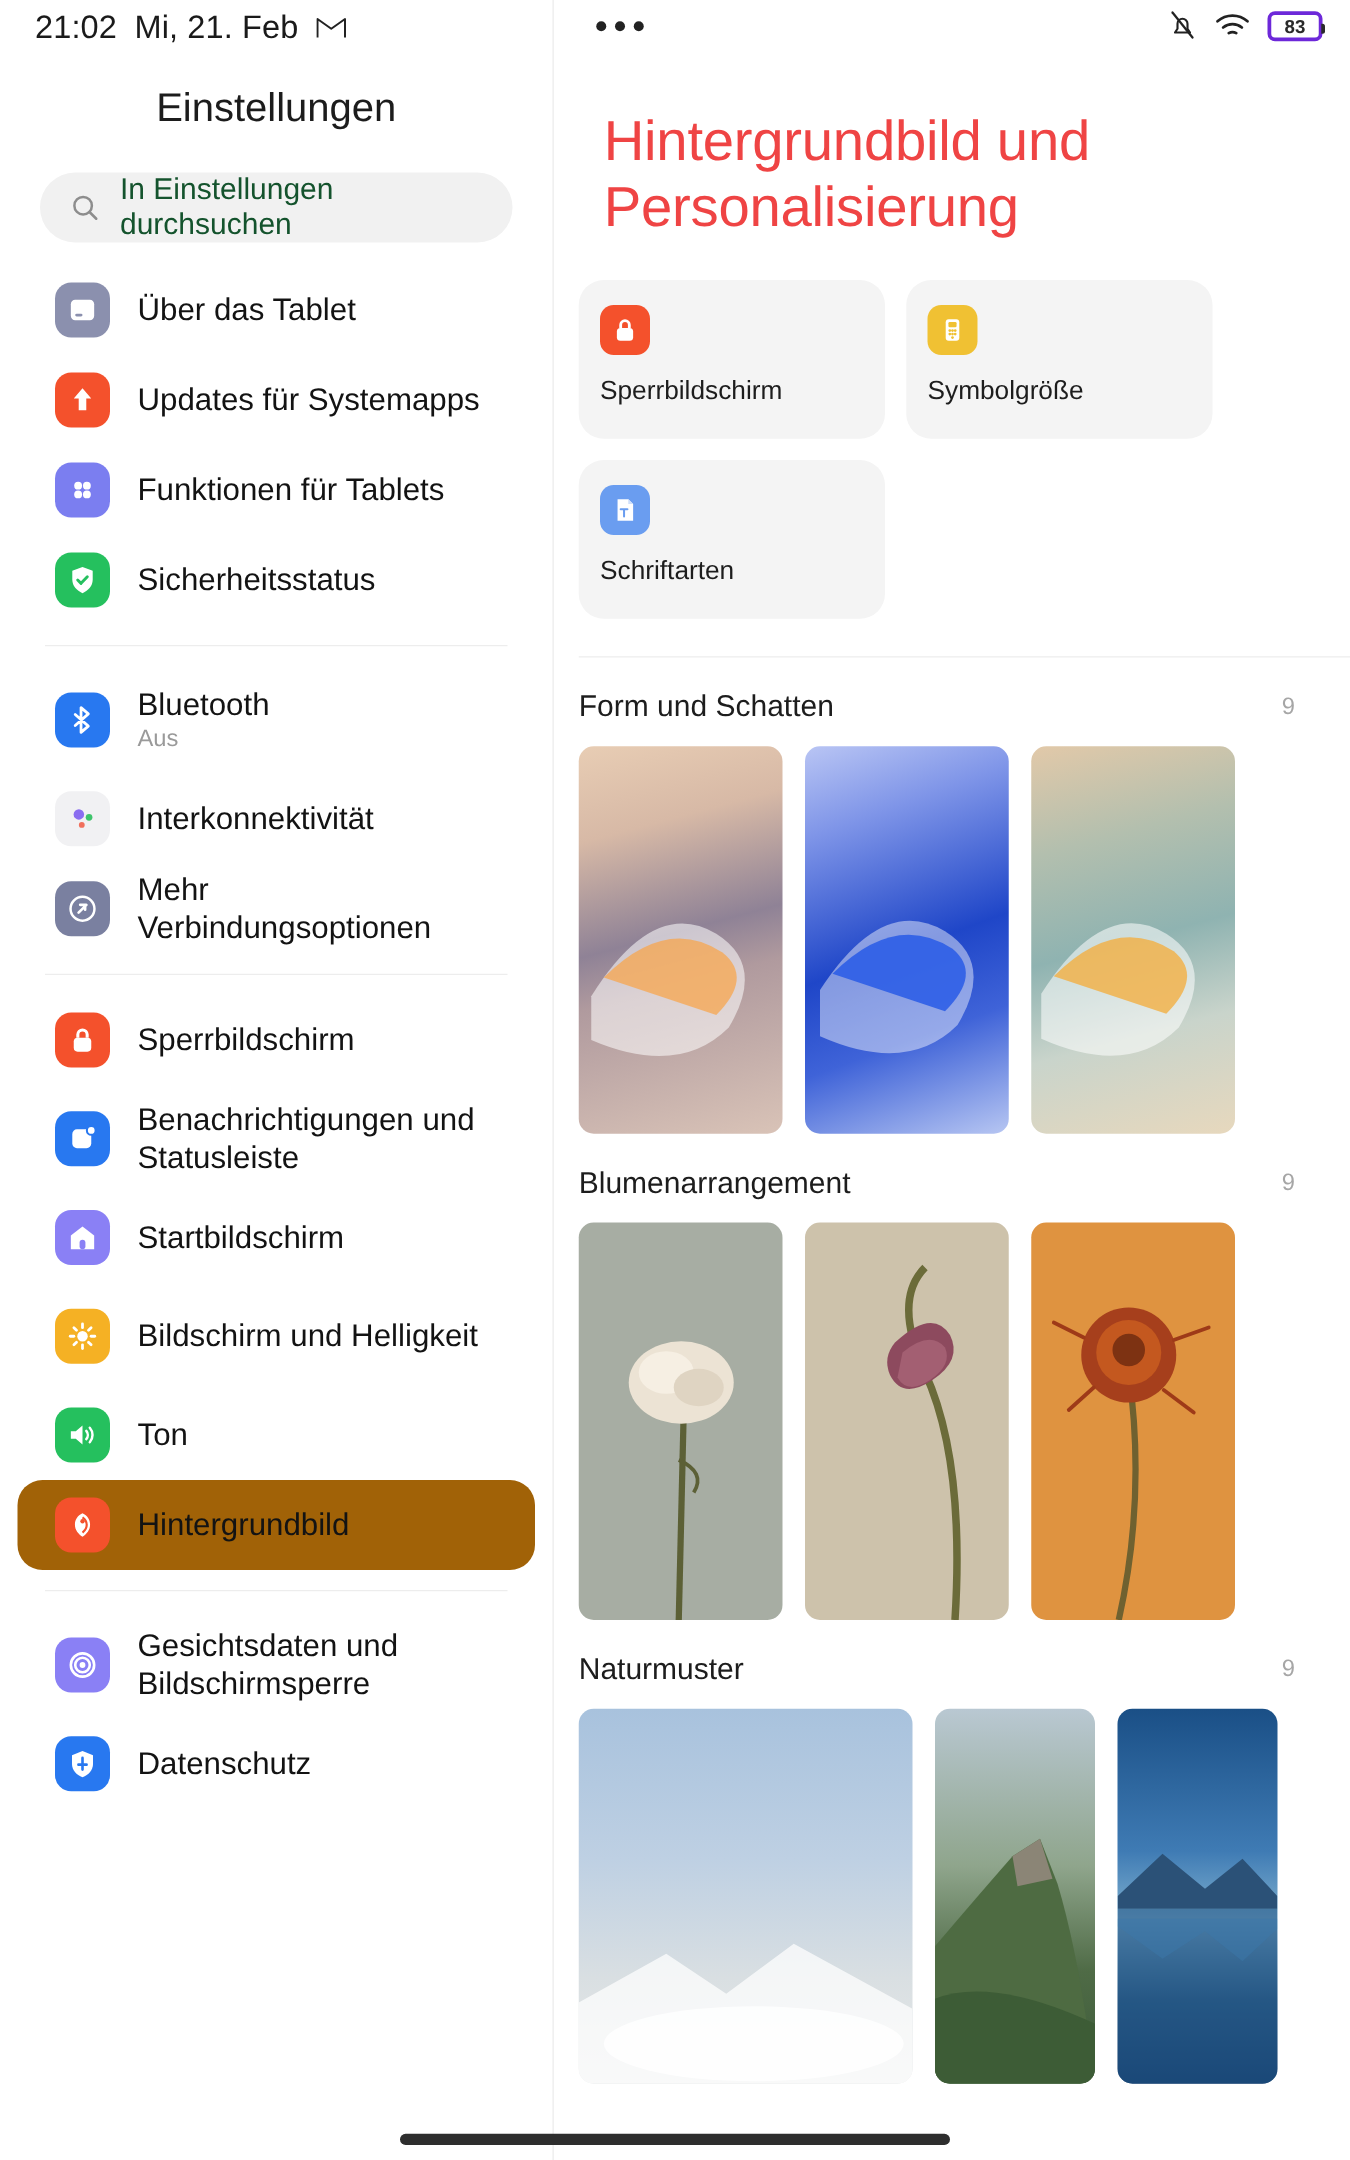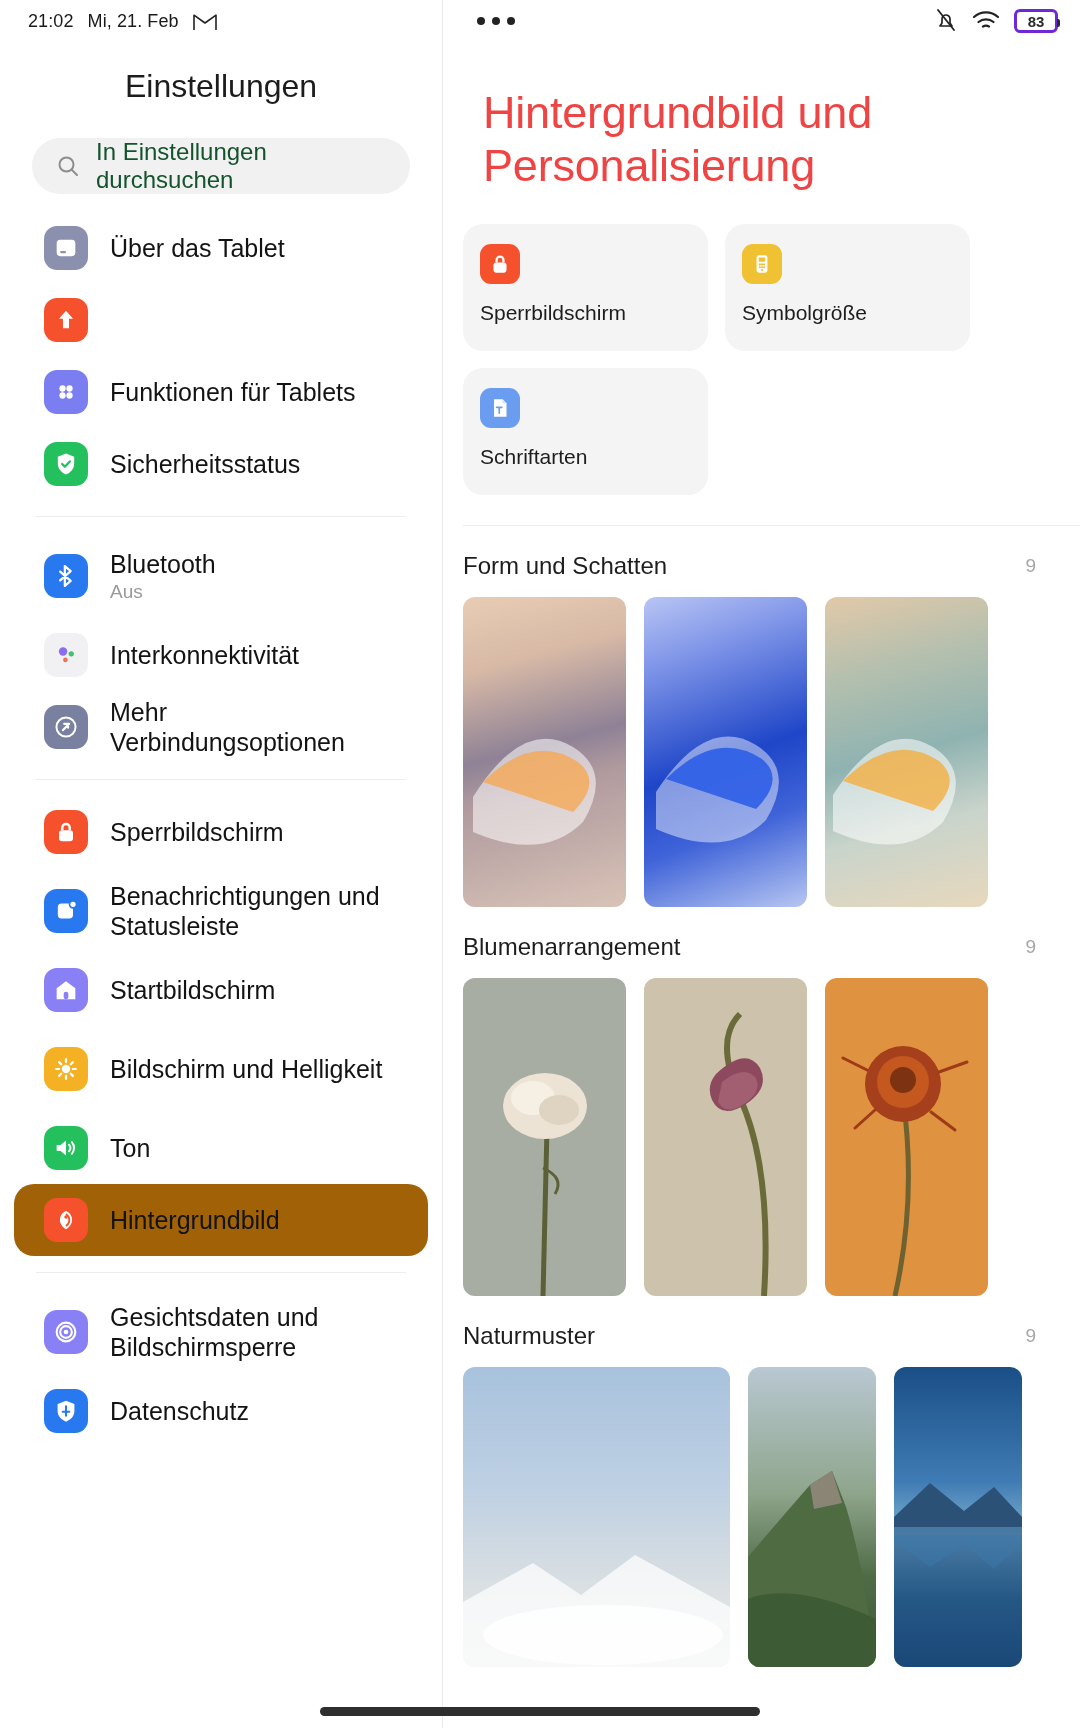--- a/index.html
+++ b/index.html
@@ -15,21 +15,21 @@
   
   .left {
     width: 443px; height: 100%;
     border-right: 1px solid #ececec;
     position: relative;
     overflow: hidden;
   }
   .statusbar-left {
     height: 42px; display: flex; align-items: center;
     padding-left: 28px; gap: 14px;
-    font-size: 18px; color: #1a1a1a; letter-spacing: .1px;
+    font-size: 26px; color: #1a1a1a; letter-spacing: .1px;
   }
   .sb-time { font-weight: 500; }
   .sb-date { font-weight: 500; }
   .sb-mail { display: inline-flex; align-items: center; }
 
   .settings-title {
     text-align: center;
     font-size: 32px;
     color: #1c1c1c;
     font-weight: 400;
@@ -168,20 +168,23 @@
           </div>
           <div class="nav-txt">
             <div class="nav-label">Über das Tablet</div>
           </div>
         </div>
         <div class="nav-item">
           <div class="nav-ico" style="background: rgb(244, 81, 44);">
             <svg width="28" height="28" viewBox="0 0 24 24">
               <path d="M12 4l6 7h-3.4v8h-5.2v-8H6z" fill="white"></path>
             </svg>
+          </div>
+          <div class="nav-txt">
+            <div class="nav-label">Updates für Systemapps</div>
           </div>
         </div>
         <div class="nav-item">
           <div class="nav-ico" style="background: rgb(123, 126, 240);">
             <svg width="28" height="28" viewBox="0 0 24 24">
               <circle cx="9" cy="9" r="2.7" fill="white"></circle>
               <circle cx="15" cy="9" r="2.7" fill="white"></circle>
               <circle cx="9" cy="15" r="2.7" fill="white"></circle>
               <circle cx="15" cy="15" r="2.7" fill="white"></circle>
             </svg>

